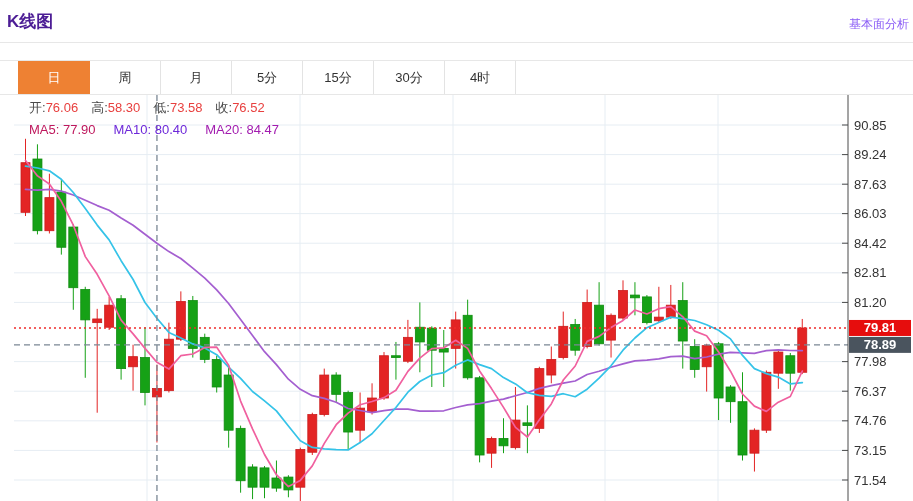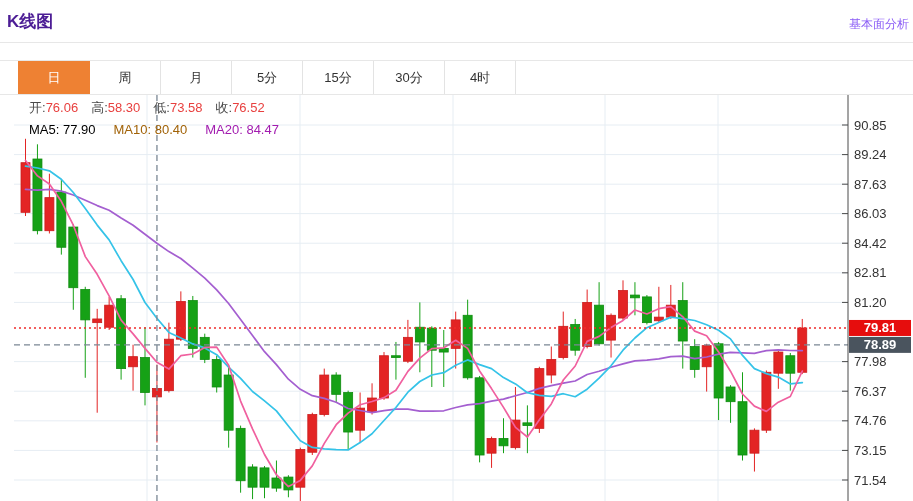--- a/index.html
+++ b/index.html
@@ -226,14 +226,14 @@
       <text x="854" y="389.5143499999998" font-size="13" fill="#333333">71.54</text>
       <rect x="849" y="224.97039999999987" width="62" height="16" fill="#e60d0d"></rect>
       <text x="880" y="237.47039999999987" font-size="13" font-weight="600" fill="#ffffff" text-anchor="middle">79.81</text>
       <rect x="849" y="241.8845999999999" width="62" height="16" fill="#4a545e"></rect>
       <text x="880" y="254.3845999999999" font-size="13" font-weight="600" fill="#ffffff" text-anchor="middle">78.89</text>
     </svg>
 </div>
 
 <div class="legend">
   <div class="legend-row" id="ohlc-row"><span class="lbl">开:</span><span class="val">76.06</span><span class="lbl">高:</span><span class="val">58.30</span><span class="lbl">低:</span><span class="val">73.58</span><span class="lbl">收:</span><span class="val">76.52</span></div>
-  <div class="legend-row" id="ma-row"><span class="ma-item" style="color: #000000;">MA5: 77.90</span><span class="ma-item" style="color: #a16207;">MA10: 80.40</span><span class="ma-item" style="color: #a21caf;">MA20: 84.47</span></div>
+  <div class="legend-row" id="ma-row"><span class="ma-item" style="color: #be185d;">MA5: 77.90</span><span class="ma-item" style="color: #6d28d9;">MA10: 80.40</span><span class="ma-item" style="color: #a21caf;">MA20: 84.47</span></div>
 </div>
 
 </body></html>

